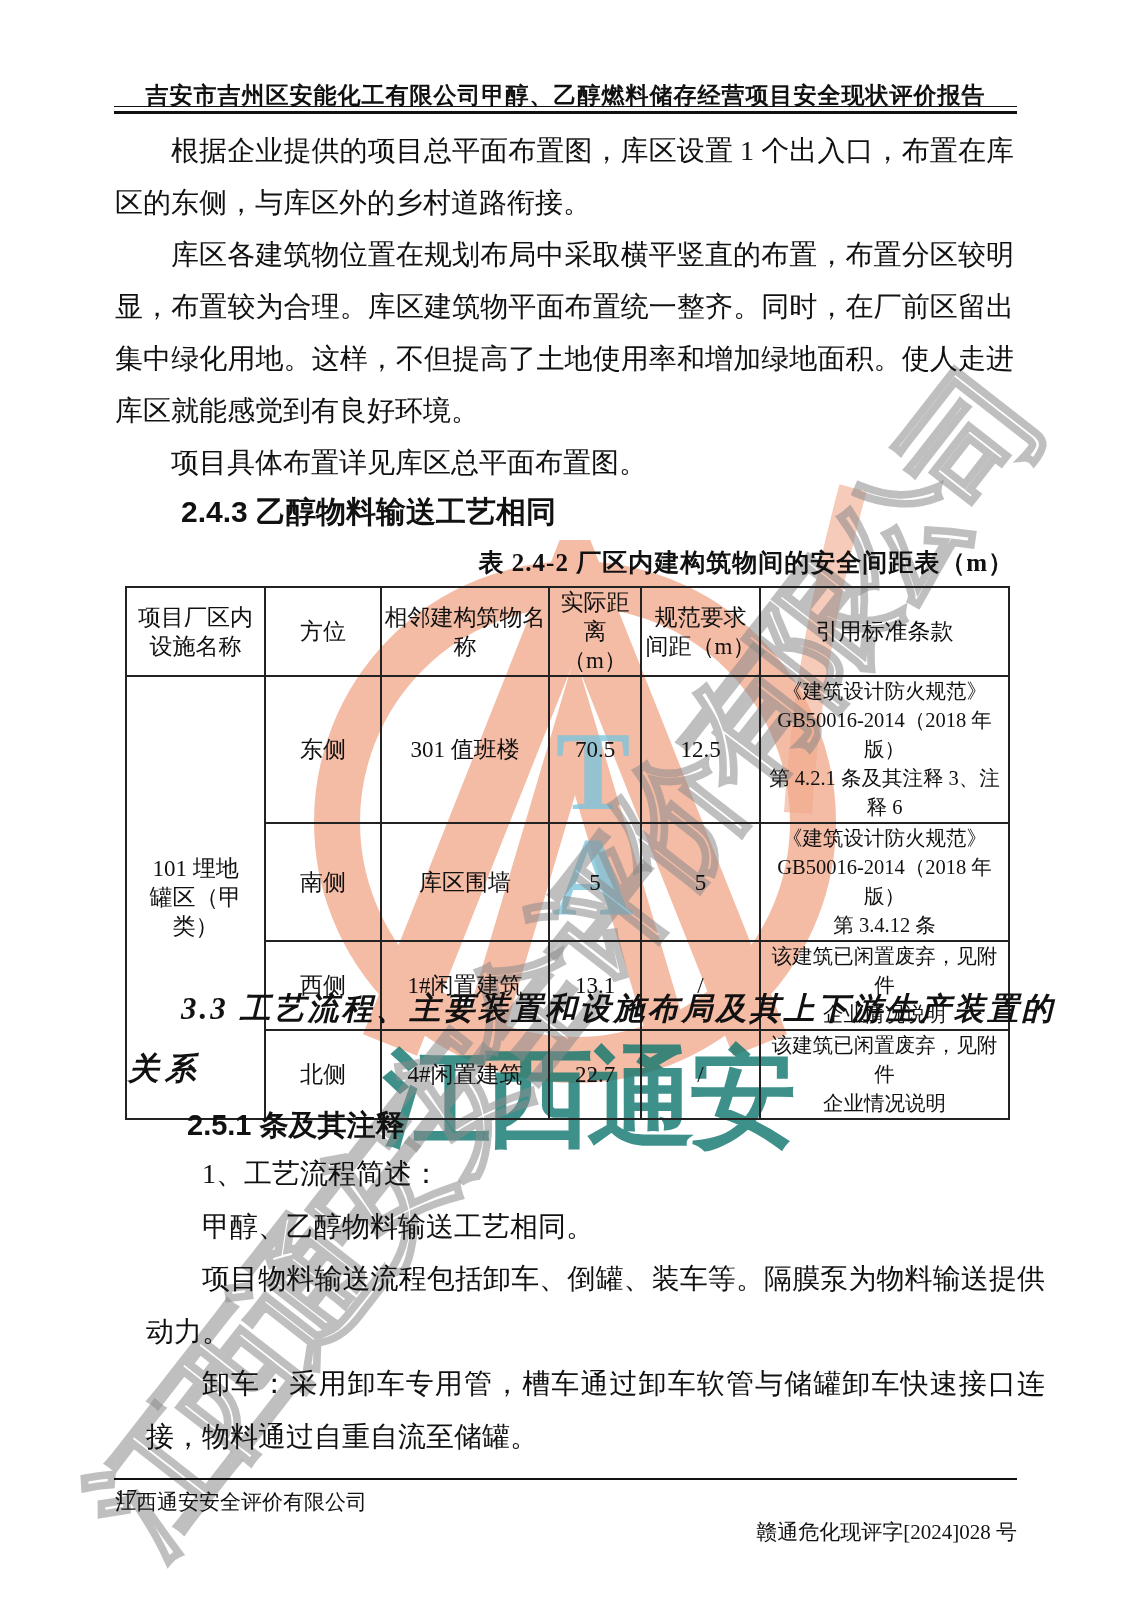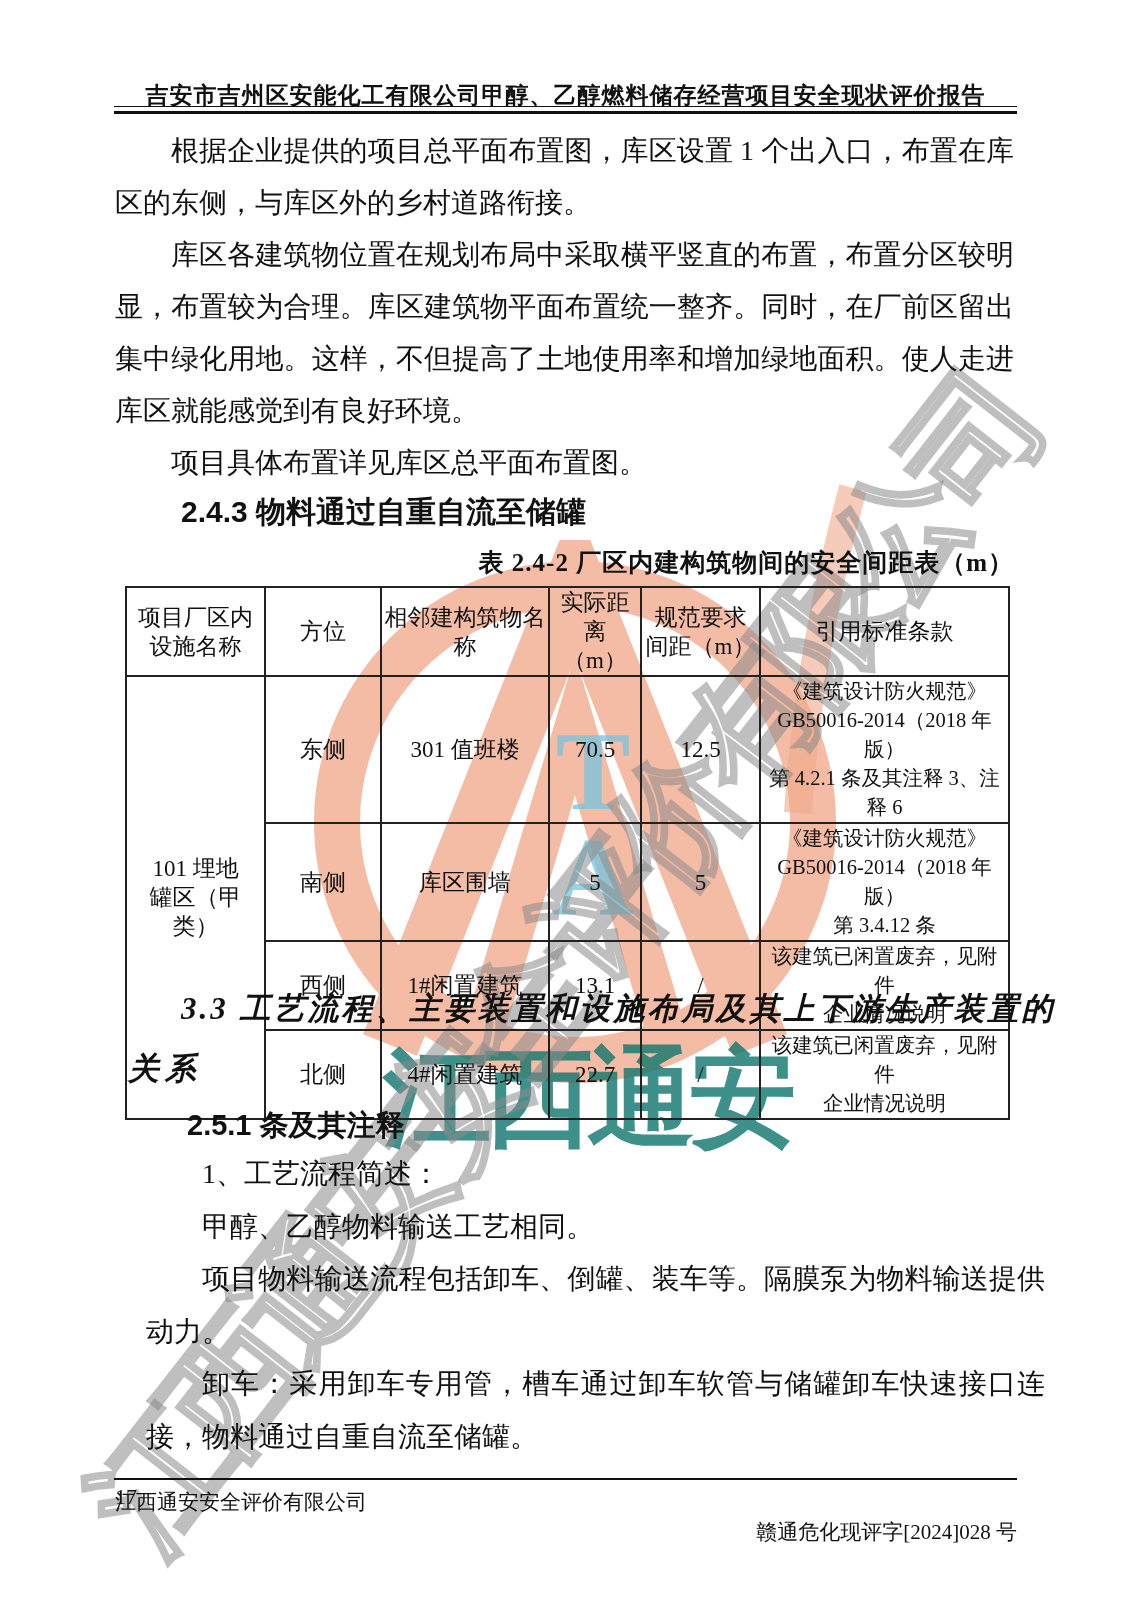--- a/index.html
+++ b/index.html
@@ -106,21 +106,21 @@
     <div class="doc-header">吉安市吉州区安能化工有限公司甲醇、乙醇燃料储存经营项目安全现状评价报告</div>
     <div class="hrule1"></div>
     <div class="hrule2"></div>
 
     <div class="para b1">
       <p>根据企业提供的项目总平面布置图，库区设置 1 个出入口，布置在库区的东侧，与库区外的乡村道路衔接。</p>
       <p>库区各建筑物位置在规划布局中采取横平竖直的布置，布置分区较明显，布置较为合理。库区建筑物平面布置统一整齐。同时，在厂前区留出集中绿化用地。这样，不但提高了土地使用率和增加绿地面积。使人走进库区就能感觉到有良好环境。</p>
       <p>项目具体布置详见库区总平面布置图。</p>
     </div>
 
-    <div class="h243">2.4.3 物料通过自重自流至储罐</div>
+    <div class="h243">2.4.3 乙醇物料输送工艺相同</div>
 
     <div class="tbl-caption">表 2.4-2  厂区内建构筑物间的安全间距表（m）</div>
 
     <table class="sft">
       <colgroup>
         <col style="width:139px">
           <col style="width:116px">
           <col style="width:168px">
         <col style="width:92px">
           <col style="width:119px">

